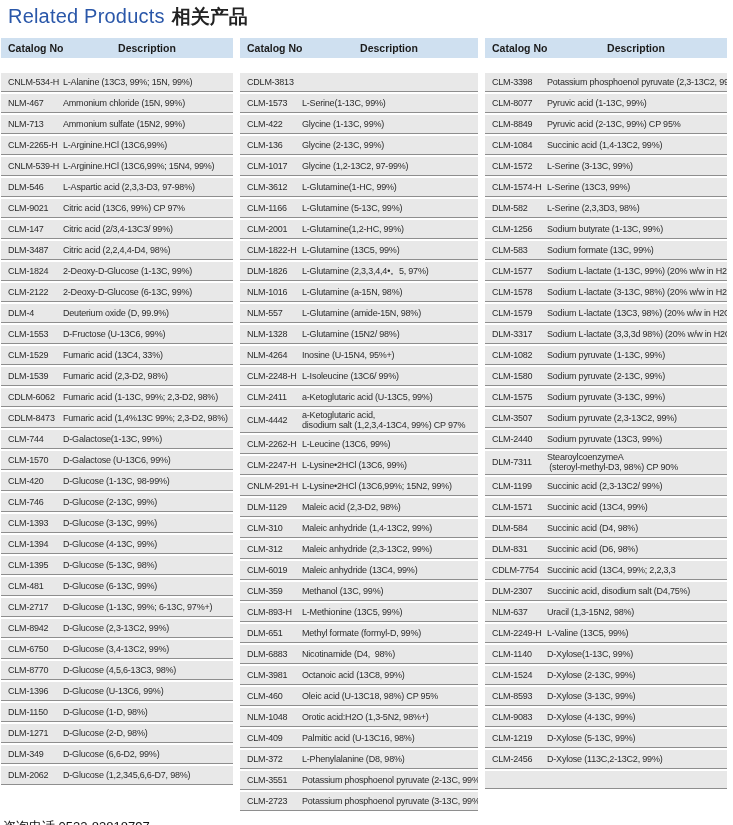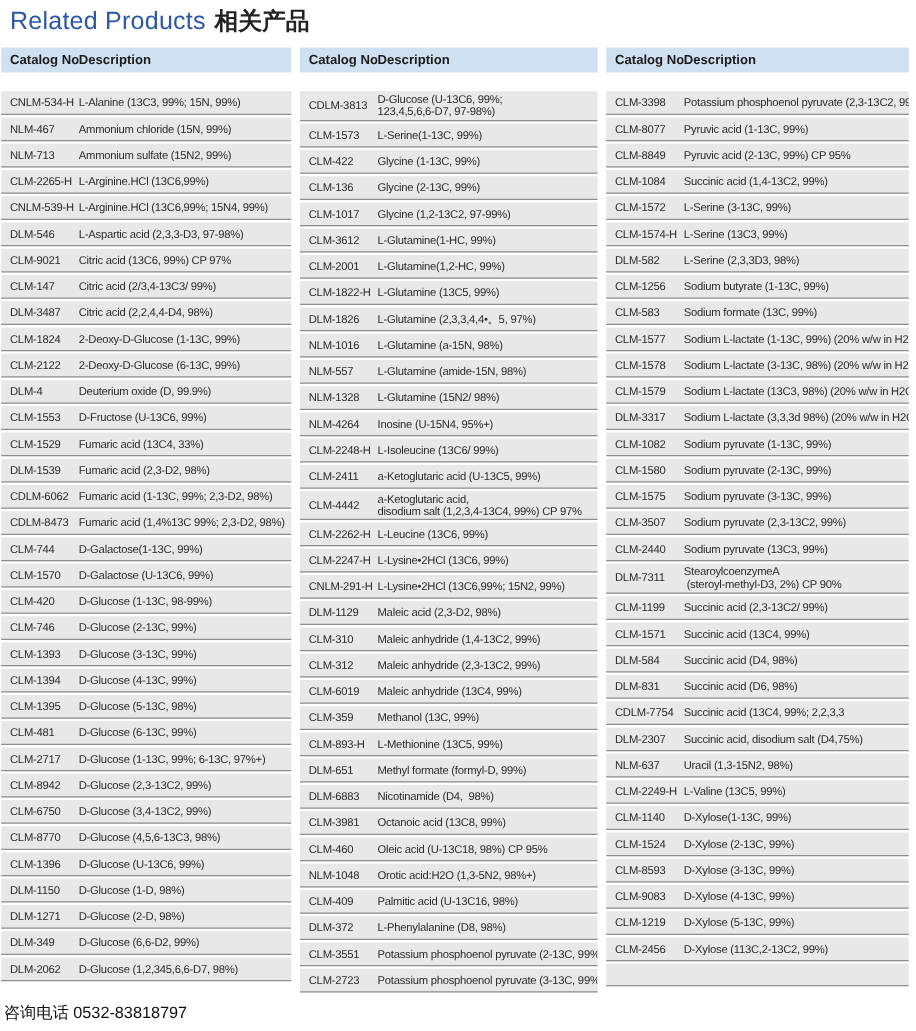--- a/index.html
+++ b/index.html
@@ -33,21 +33,21 @@
     border-bottom: 1px solid var(--row-border, #8e8e8e);
     padding: 1px 0;
   }
   .row.filler { min-height: 18px; }
 
   .cat { width: 62px; flex-shrink: 0; padding-left: 7px; white-space: nowrap;
          font-size: 9px; letter-spacing: -0.2px; overflow: hidden; }
   .desc { flex: 1; font-size: 9px; letter-spacing: -0.2px; line-height: 1.15;
           white-space: pre; overflow: hidden; padding-right: 2px; }
   .thead .cat { font-size: 10.5px; letter-spacing: 0; }
-  .thead .desc { text-align: left; white-space: nowrap; font-size: 10.5px; letter-spacing: 0; }
+  .thead .desc { text-align: center; white-space: nowrap; font-size: 10.5px; letter-spacing: 0; }
 
   .footer { margin: 7px 0 0 2px; font-size: 13px; color: #111111; }
 </style>
 </head>
 <body>
 
 <div class="page">
 
   <div class="title-row">
     <span class="title-en">Related Products</span>
@@ -202,42 +202,44 @@
     </section>
 
     <section class="table">
       <div class="thead">
         <div class="cat">Catalog No.</div>
         <div class="desc">Description</div>
       </div>
       <div class="rows">
           <div class="row">
             <div class="cat">CDLM-3813</div>
-            <div class="desc">D-Glucose (U-13C6, 99%;
-123,4,5,6,6-D7, 97-98%)</div>
           </div>
           <div class="row">
             <div class="cat">CLM-1573</div>
             <div class="desc">L-Serine(1-13C, 99%)</div>
           </div>
           <div class="row">
             <div class="cat">CLM-422</div>
             <div class="desc">Glycine (1-13C, 99%)</div>
           </div>
           <div class="row">
             <div class="cat">CLM-136</div>
             <div class="desc">Glycine (2-13C, 99%)</div>
           </div>
           <div class="row">
             <div class="cat">CLM-1017</div>
             <div class="desc">Glycine (1,2-13C2, 97-99%)</div>
           </div>
           <div class="row">
             <div class="cat">CLM-3612</div>
             <div class="desc">L-Glutamine(1-HC, 99%)</div>
+          </div>
+          <div class="row">
+            <div class="cat">CLM-1166</div>
+            <div class="desc">L-Glutamine (5-13C, 99%)</div>
           </div>
           <div class="row">
             <div class="cat">CLM-2001</div>
             <div class="desc">L-Glutamine(1,2-HC, 99%)</div>
           </div>
           <div class="row">
             <div class="cat">CLM-1822-H</div>
             <div class="desc">L-Glutamine (13C5, 99%)</div>
           </div>
           <div class="row">
@@ -422,21 +424,21 @@
             <div class="cat">CLM-3507</div>
             <div class="desc">Sodium pyruvate (2,3-13C2, 99%)</div>
           </div>
           <div class="row">
             <div class="cat">CLM-2440</div>
             <div class="desc">Sodium pyruvate (13C3, 99%)</div>
           </div>
           <div class="row">
             <div class="cat">DLM-7311</div>
             <div class="desc">StearoylcoenzymeA
- (steroyl-methyl-D3, 2%) CP 90%</div>
+ (steroyl-methyl-D3, 98%) CP 90%</div>
           </div>
           <div class="row">
             <div class="cat">CLM-1199</div>
             <div class="desc">Succinic acid (2,3-13C2/ 99%)</div>
           </div>
           <div class="row">
             <div class="cat">CLM-1571</div>
             <div class="desc">Succinic acid (13C4, 99%)</div>
           </div>
           <div class="row">

